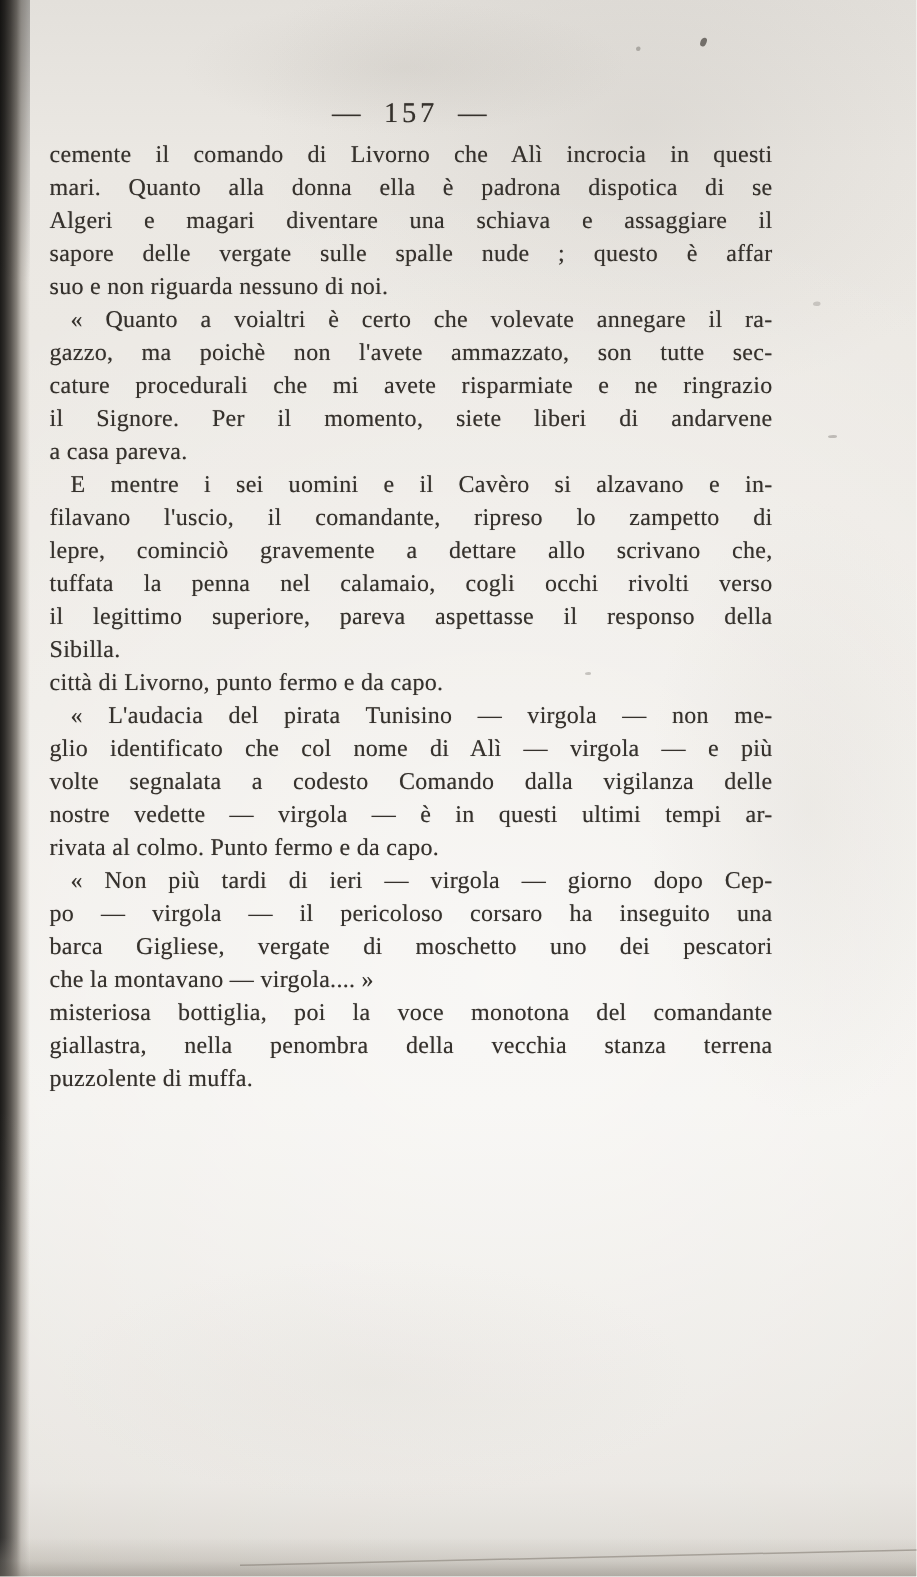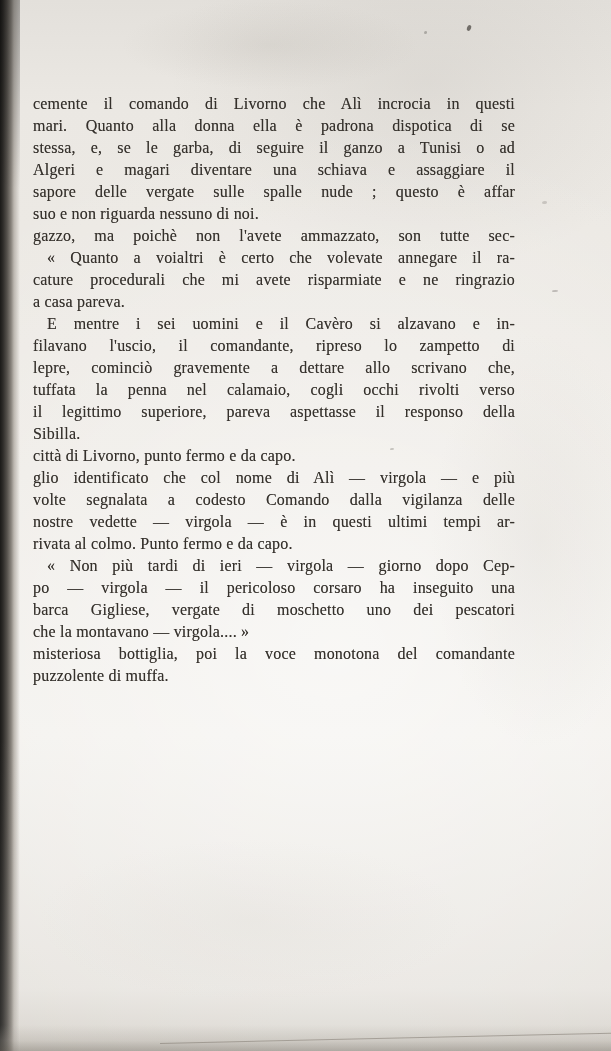--- a/index.html
+++ b/index.html
@@ -117,61 +117,64 @@
 <body>
 
 <div class="scan">
 
   <div class="stain t1"></div>
   <div class="stain t2"></div>
   <div class="stain t3"></div>
 
   <div class="binding-edge"></div>
 
+  <div class="page-header">— 157 —</div>
 
   <div class="text-block" id="text-block">
       <div class="para">
         <div class="line">cemente il comando di Livorno che Alì incrocia in questi</div>
         <div class="line">mari. Quanto alla donna ella è padrona dispotica di se</div>
-        <div class="line">stessa, e, se le garba, di seguire il ganzo a Tunisi o ad</div>
         <div class="line">Algeri e magari diventare una schiava e assaggiare il</div>
         <div class="line">sapore delle vergate sulle spalle nude ; questo è affar</div>
         <div class="line last">suo e non riguarda nessuno di noi.</div>
       </div>
       <div class="para">
+        <div class="line indent">« Quanto a voialtri è certo che volevate annegare il ra-</div>
         <div class="line">gazzo, ma poichè non l'avete ammazzato, son tutte sec-</div>
-        <div class="line indent">« Quanto a voialtri è certo che volevate annegare il ra-</div>
         <div class="line">cature procedurali che mi avete risparmiate e ne ringrazio</div>
+        <div class="line">il Signore. Per il momento, siete liberi di andarvene</div>
         <div class="line last">a casa pareva.</div>
       </div>
       <div class="para">
         <div class="line indent">E mentre i sei uomini e il Cavèro si alzavano e in-</div>
         <div class="line">filavano l'uscio, il comandante, ripreso lo zampetto di</div>
         <div class="line">lepre, cominciò gravemente a dettare allo scrivano che,</div>
         <div class="line">tuffata la penna nel calamaio, cogli occhi rivolti verso</div>
         <div class="line">il legittimo superiore, pareva aspettasse il responso della</div>
         <div class="line last">Sibilla.</div>
       </div>
       <div class="para">
         <div class="line last">città di Livorno, punto fermo e da capo.</div>
       </div>
       <div class="para">
+        <div class="line indent">« L'audacia del pirata Tunisino — virgola — non me-</div>
         <div class="line">glio identificato che col nome di Alì — virgola — e più</div>
         <div class="line">volte segnalata a codesto Comando dalla vigilanza delle</div>
         <div class="line">nostre vedette — virgola — è in questi ultimi tempi ar-</div>
         <div class="line last">rivata al colmo. Punto fermo e da capo.</div>
       </div>
       <div class="para">
         <div class="line indent">« Non più tardi di ieri — virgola — giorno dopo Cep-</div>
         <div class="line">po — virgola — il pericoloso corsaro ha inseguito una</div>
         <div class="line">barca Gigliese, vergate di moschetto uno dei pescatori</div>
         <div class="line last">che la montavano — virgola.... »</div>
       </div>
       <div class="para">
         <div class="line">misteriosa bottiglia, poi la voce monotona del comandante</div>
+        <div class="line">giallastra, nella penombra della vecchia stanza terrena</div>
         <div class="line last">puzzolente di muffa.</div>
       </div>
     </div>
 
   <div class="speck s1"></div>
   <div class="speck s2"></div>
   <div class="speck s3"></div>
   <div class="speck s4"></div>
   <div class="speck s5"></div>
 

